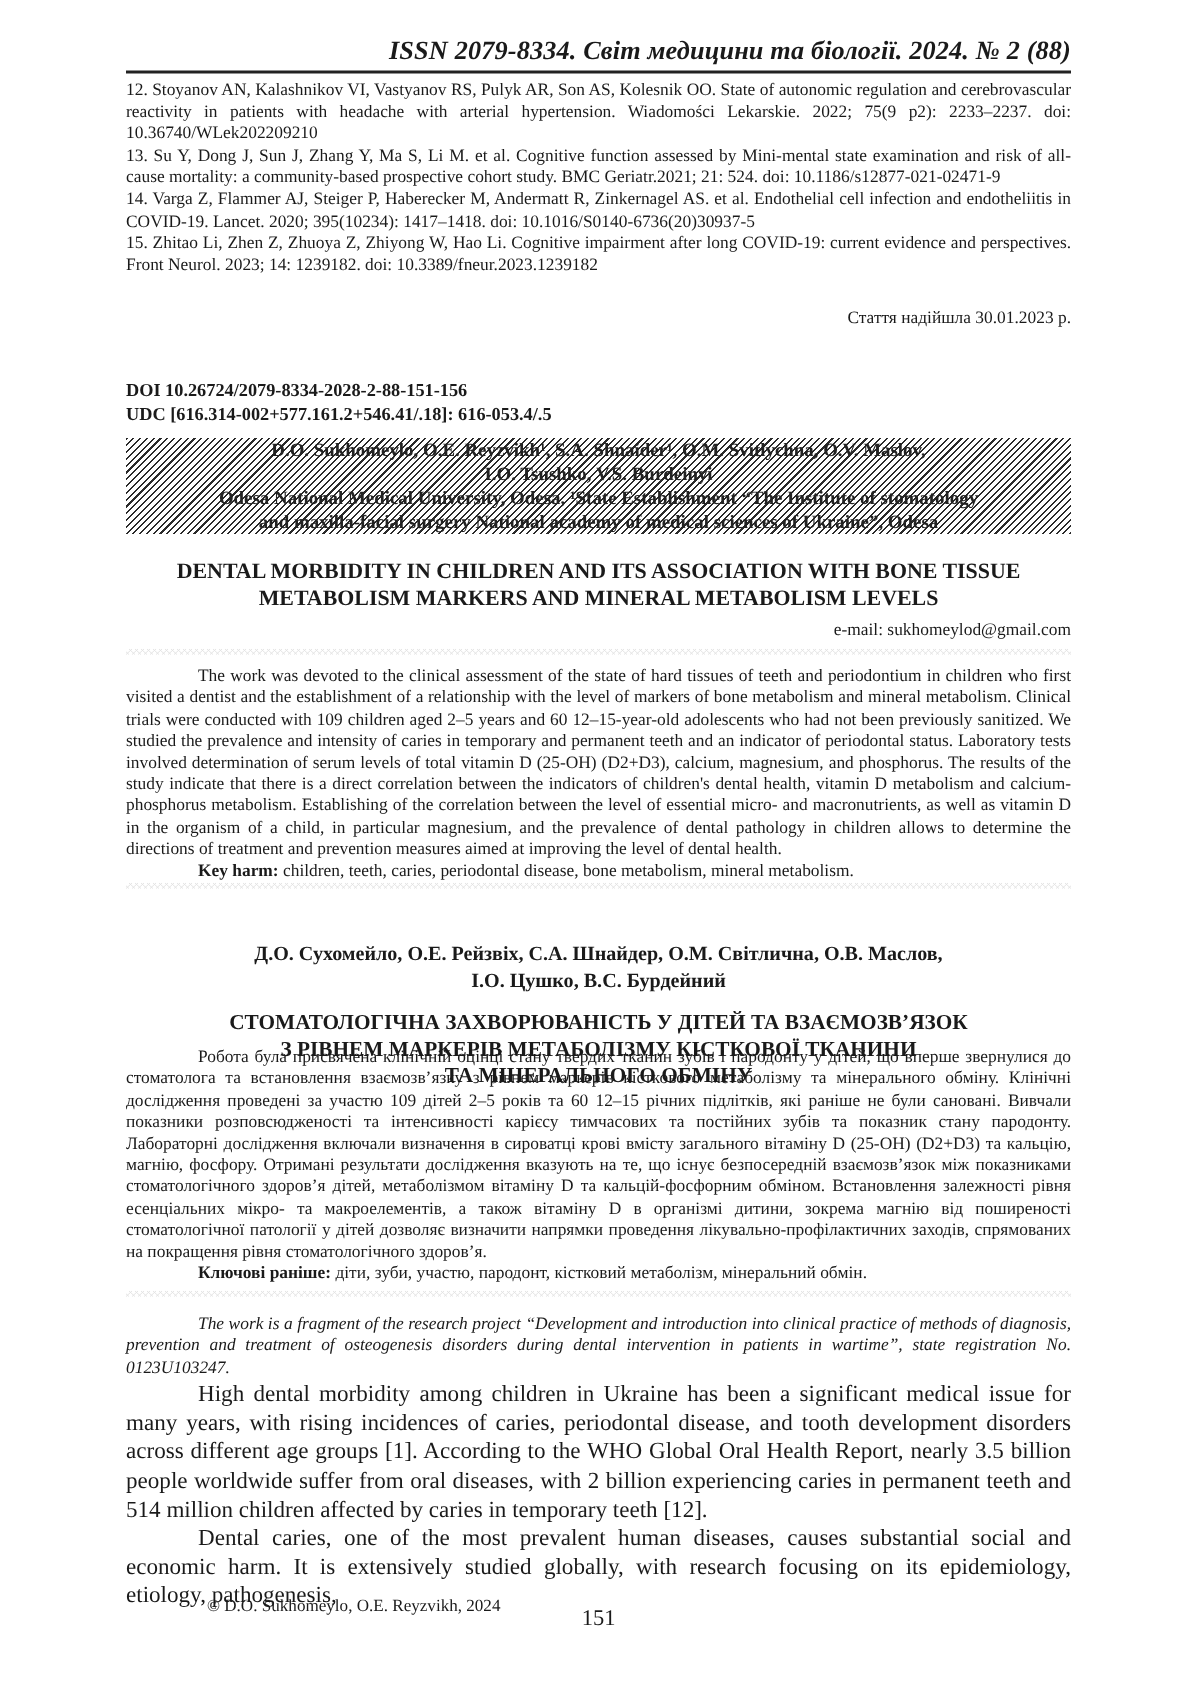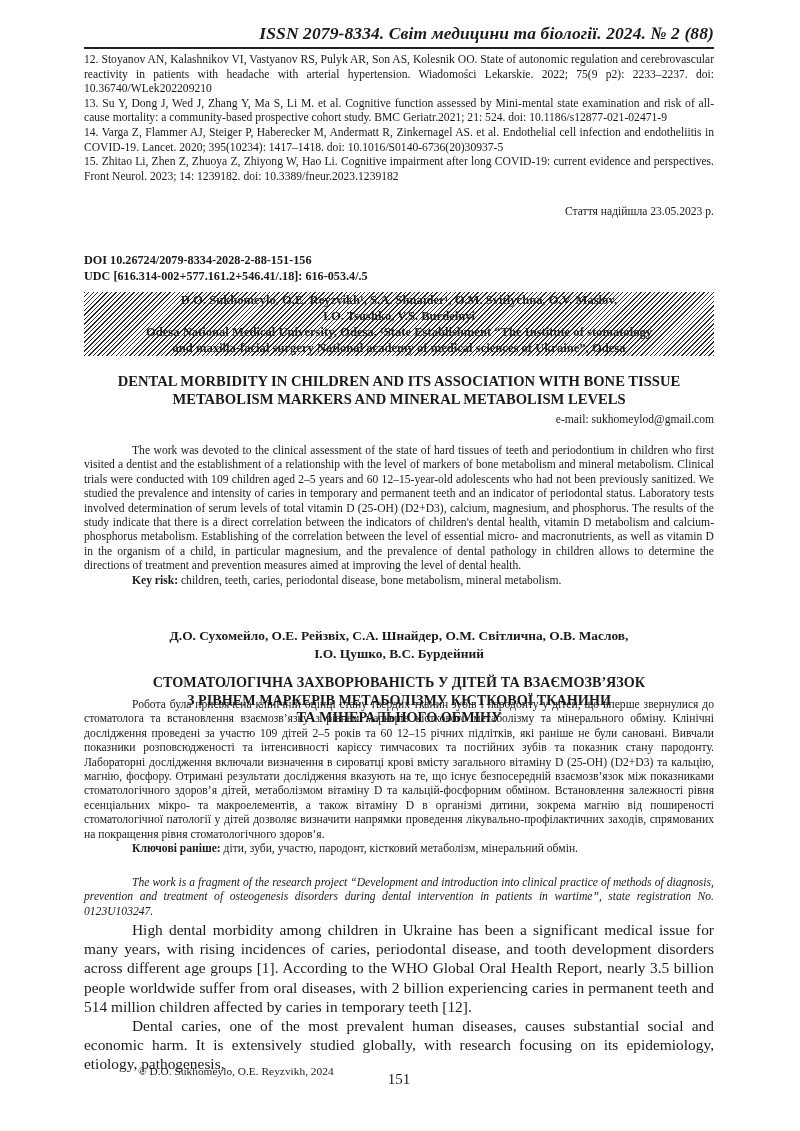--- a/index.html
+++ b/index.html
@@ -59,26 +59,26 @@
 </head>
 <body>
 
 <div class="page">
 
   <div class="running-head">ISSN 2079-8334. Світ медицини та біології. 2024. № 2 (88)</div>
   <div class="head-rule"></div>
 
   <div class="refs">
     <p>12. Stoyanov AN, Kalashnikov VI, Vastyanov RS, Pulyk AR, Son AS, Kolesnik OO. State of autonomic regulation and cerebrovascular reactivity in patients with headache with arterial hypertension. Wiadomości Lekarskie. 2022; 75(9 p2): 2233–2237. doi: 10.36740/WLek202209210</p>
-    <p>13. Su Y, Dong J, Wed J, Zhang Y, Ma S, Li M. et al. Cognitive function assessed by Mini-mental state examination and risk of all-cause mortality: a community-based prospective cohort study. BMC Geriatr.2021; 21: 524. doi: 10.1186/s12877-021-02471-9</p>
+    <p>13. Su Y, Dong J, Sun J, Zhang Y, Ma S, Li M. et al. Cognitive function assessed by Mini-mental state examination and risk of all-cause mortality: a community-based prospective cohort study. BMC Geriatr.2021; 21: 524. doi: 10.1186/s12877-021-02471-9</p>
     <p>14. Varga Z, Flammer AJ, Steiger P, Haberecker M, Andermatt R, Zinkernagel AS. et al. Endothelial cell infection and endotheliitis in COVID-19. Lancet. 2020; 395(10234): 1417–1418. doi: 10.1016/S0140-6736(20)30937-5</p>
     <p>15. Zhitao Li, Zhen Z, Zhuoya Z, Zhiyong W, Hao Li. Cognitive impairment after long COVID-19: current evidence and perspectives. Front Neurol. 2023; 14: 1239182. doi: 10.3389/fneur.2023.1239182</p>
   </div>
 
-  <div class="received">Стаття надійшла 23.05.2023 р.</div>
+  <div class="received">Стаття надійшла 30.01.2023 р.</div>
 
   <div class="doi">
     <div>DOI 10.26724/2079-8334-2028-2-88-151-156</div>
     <div>UDC [616.314-002+577.161.2+546.41/.18]: 616-053.4/.5</div>
   </div>
 
   <div class="hatch">
     <span>D.O. Sukhomeylo, O.E. Reyzvikh¹, S.A. Shnaider¹, O.M. Svitlychna, O.V. Maslov,</span>
     <span>I.O. Tsushko, V.S. Burdeinyi</span>
     <span class="aff">Odesa National Medical University, Odesa, ¹State Establishment “The Institute of stomatology</span>
@@ -89,21 +89,21 @@
     <div>DENTAL MORBIDITY IN CHILDREN AND ITS ASSOCIATION WITH BONE TISSUE</div>
     <div>METABOLISM MARKERS AND MINERAL METABOLISM LEVELS</div>
   </div>
 
   <div class="email">e-mail: sukhomeylod@gmail.com</div>
 
   <div class="wavy" style="top:432px;"></div>
 
   <div class="abstract" style="top:444px;">
     <p>The work was devoted to the clinical assessment of the state of hard tissues of teeth and periodontium in children who first visited a dentist and the establishment of a relationship with the level of markers of bone metabolism and mineral metabolism. Clinical trials were conducted with 109 children aged 2–5 years and 60 12–15-year-old adolescents who had not been previously sanitized. We studied the prevalence and intensity of caries in temporary and permanent teeth and an indicator of periodontal status. Laboratory tests involved determination of serum levels of total vitamin D (25-OH) (D2+D3), calcium, magnesium, and phosphorus. The results of the study indicate that there is a direct correlation between the indicators of children's dental health, vitamin D metabolism and calcium-phosphorus metabolism. Establishing of the correlation between the level of essential micro- and macronutrients, as well as vitamin D in the organism of a child, in particular magnesium, and the prevalence of dental pathology in children allows to determine the directions of treatment and prevention measures aimed at improving the level of dental health.</p>
-    <p class="kw"><b>Key risk:</b><span> children, teeth, caries, periodontal disease, bone metabolism, mineral metabolism.</span></p>
+    <p class="kw"><b>Key harm:</b><span> children, teeth, caries, periodontal disease, bone metabolism, mineral metabolism.</span></p>
   </div>
 
   <div class="wavy" style="top:588px;"></div>
 
   <div class="authors-ua">
     <div>Д.О. Сухомейло, О.Е. Рейзвіх, С.А. Шнайдер, О.М. Світлична, О.В. Маслов,</div>
     <div>І.О. Цушко, В.С. Бурдейний</div>
   </div>
 
   <div class="title-ua">

